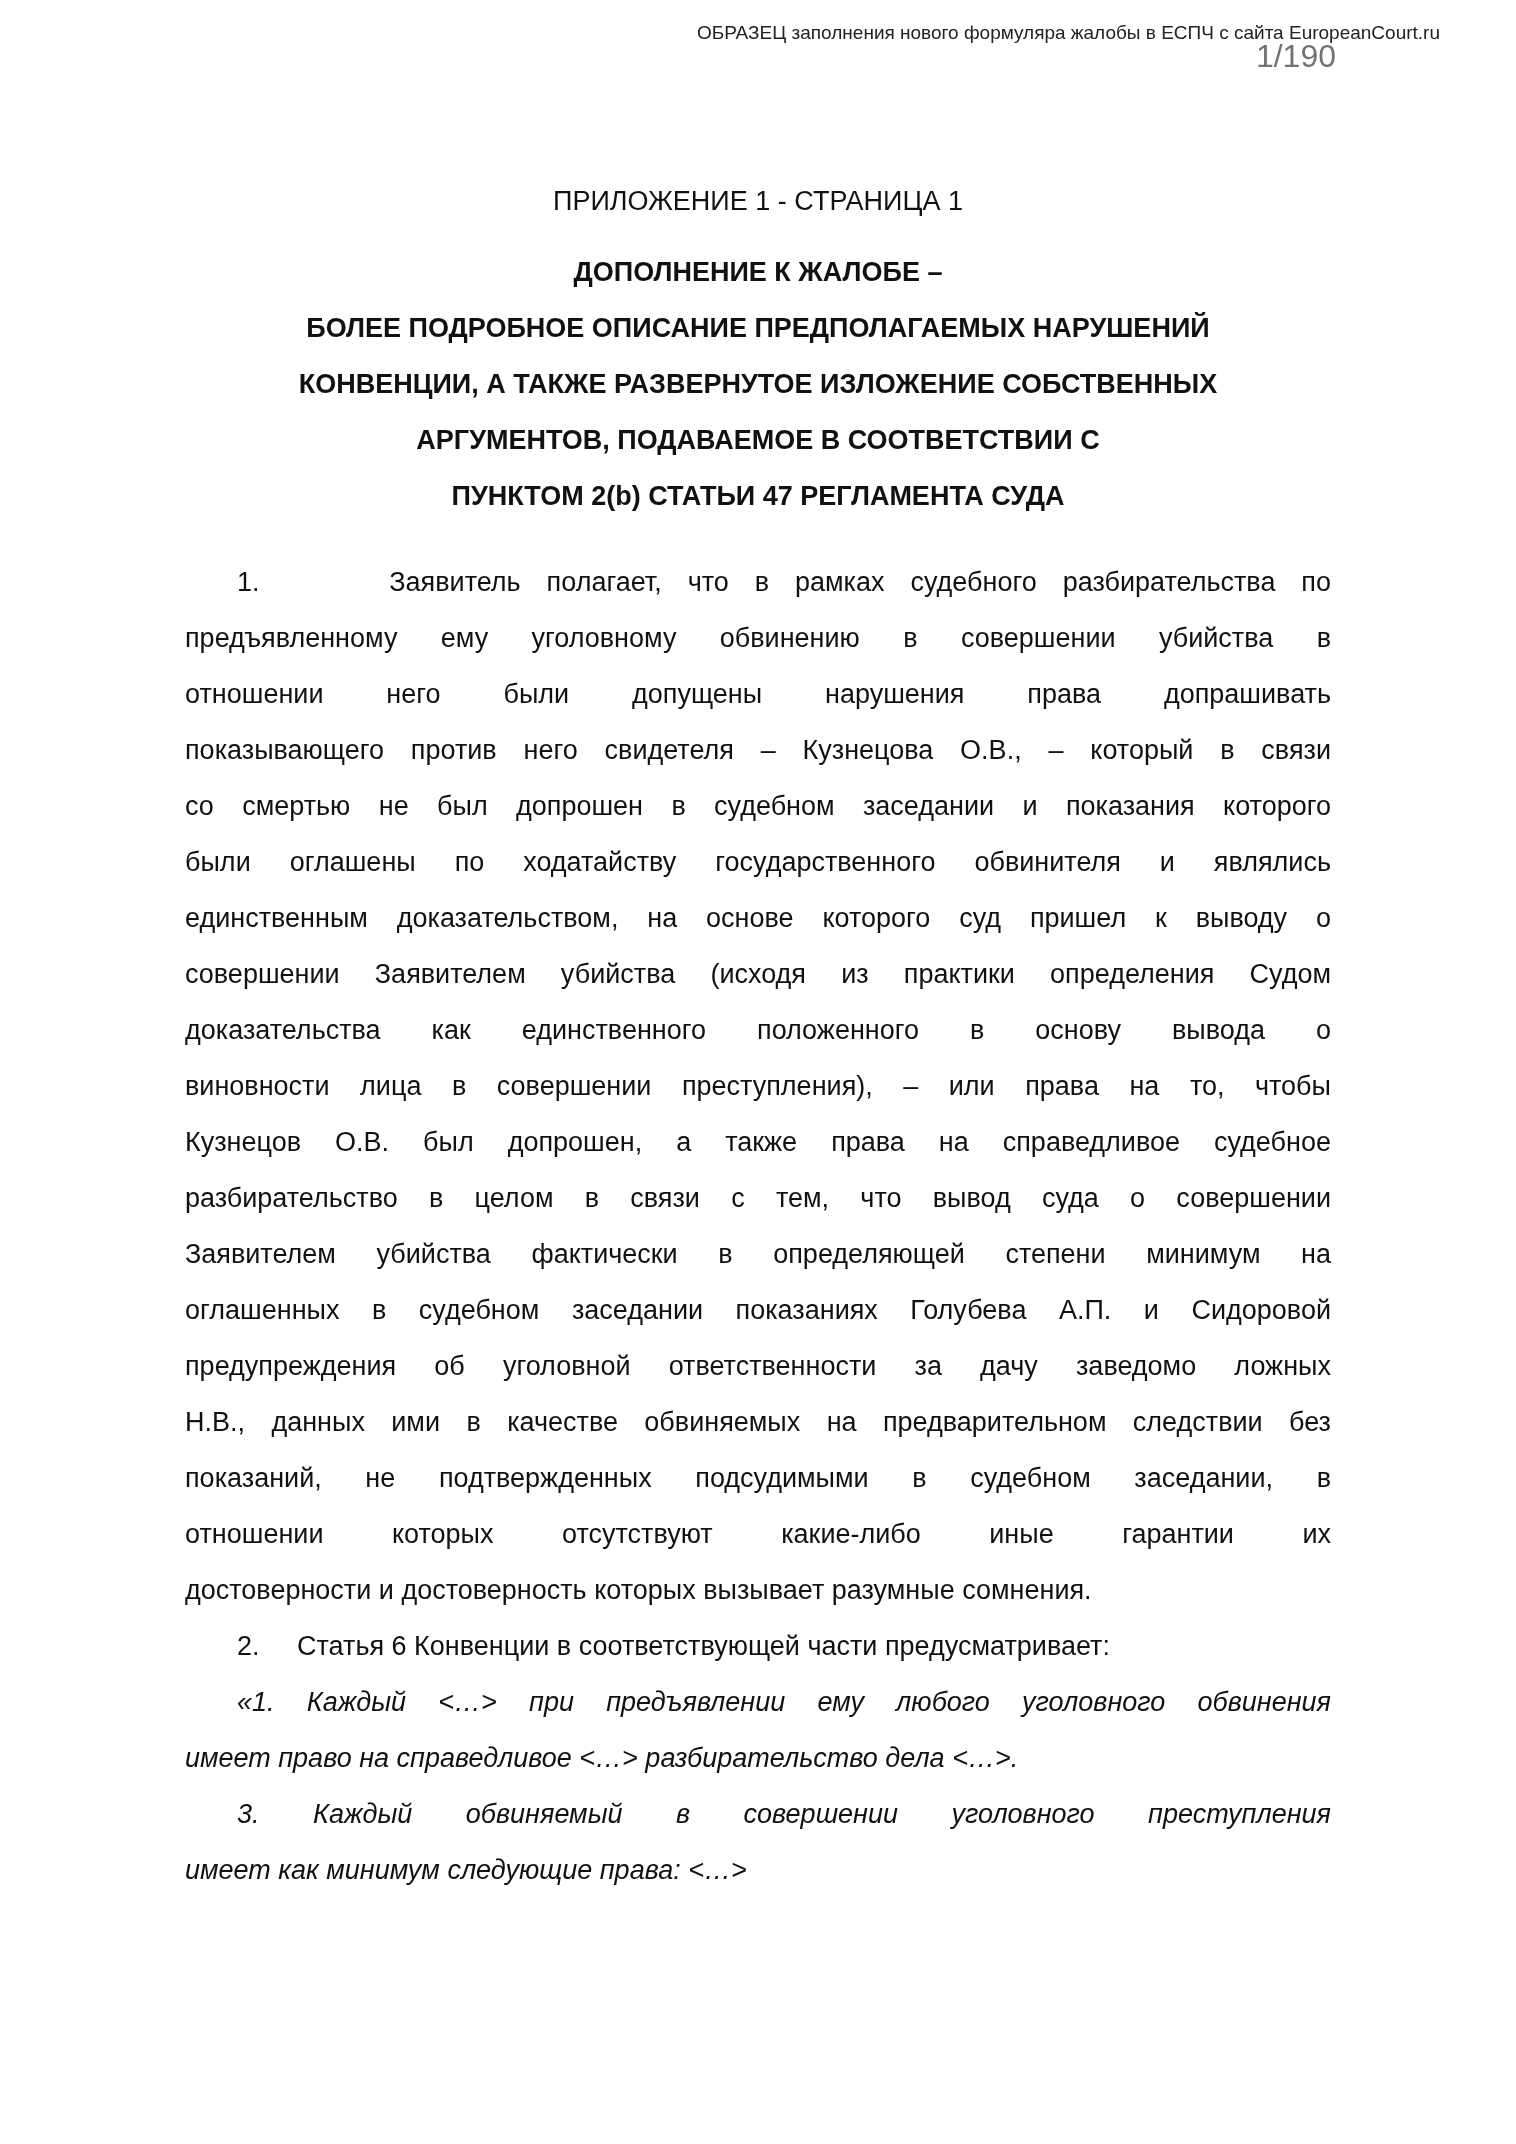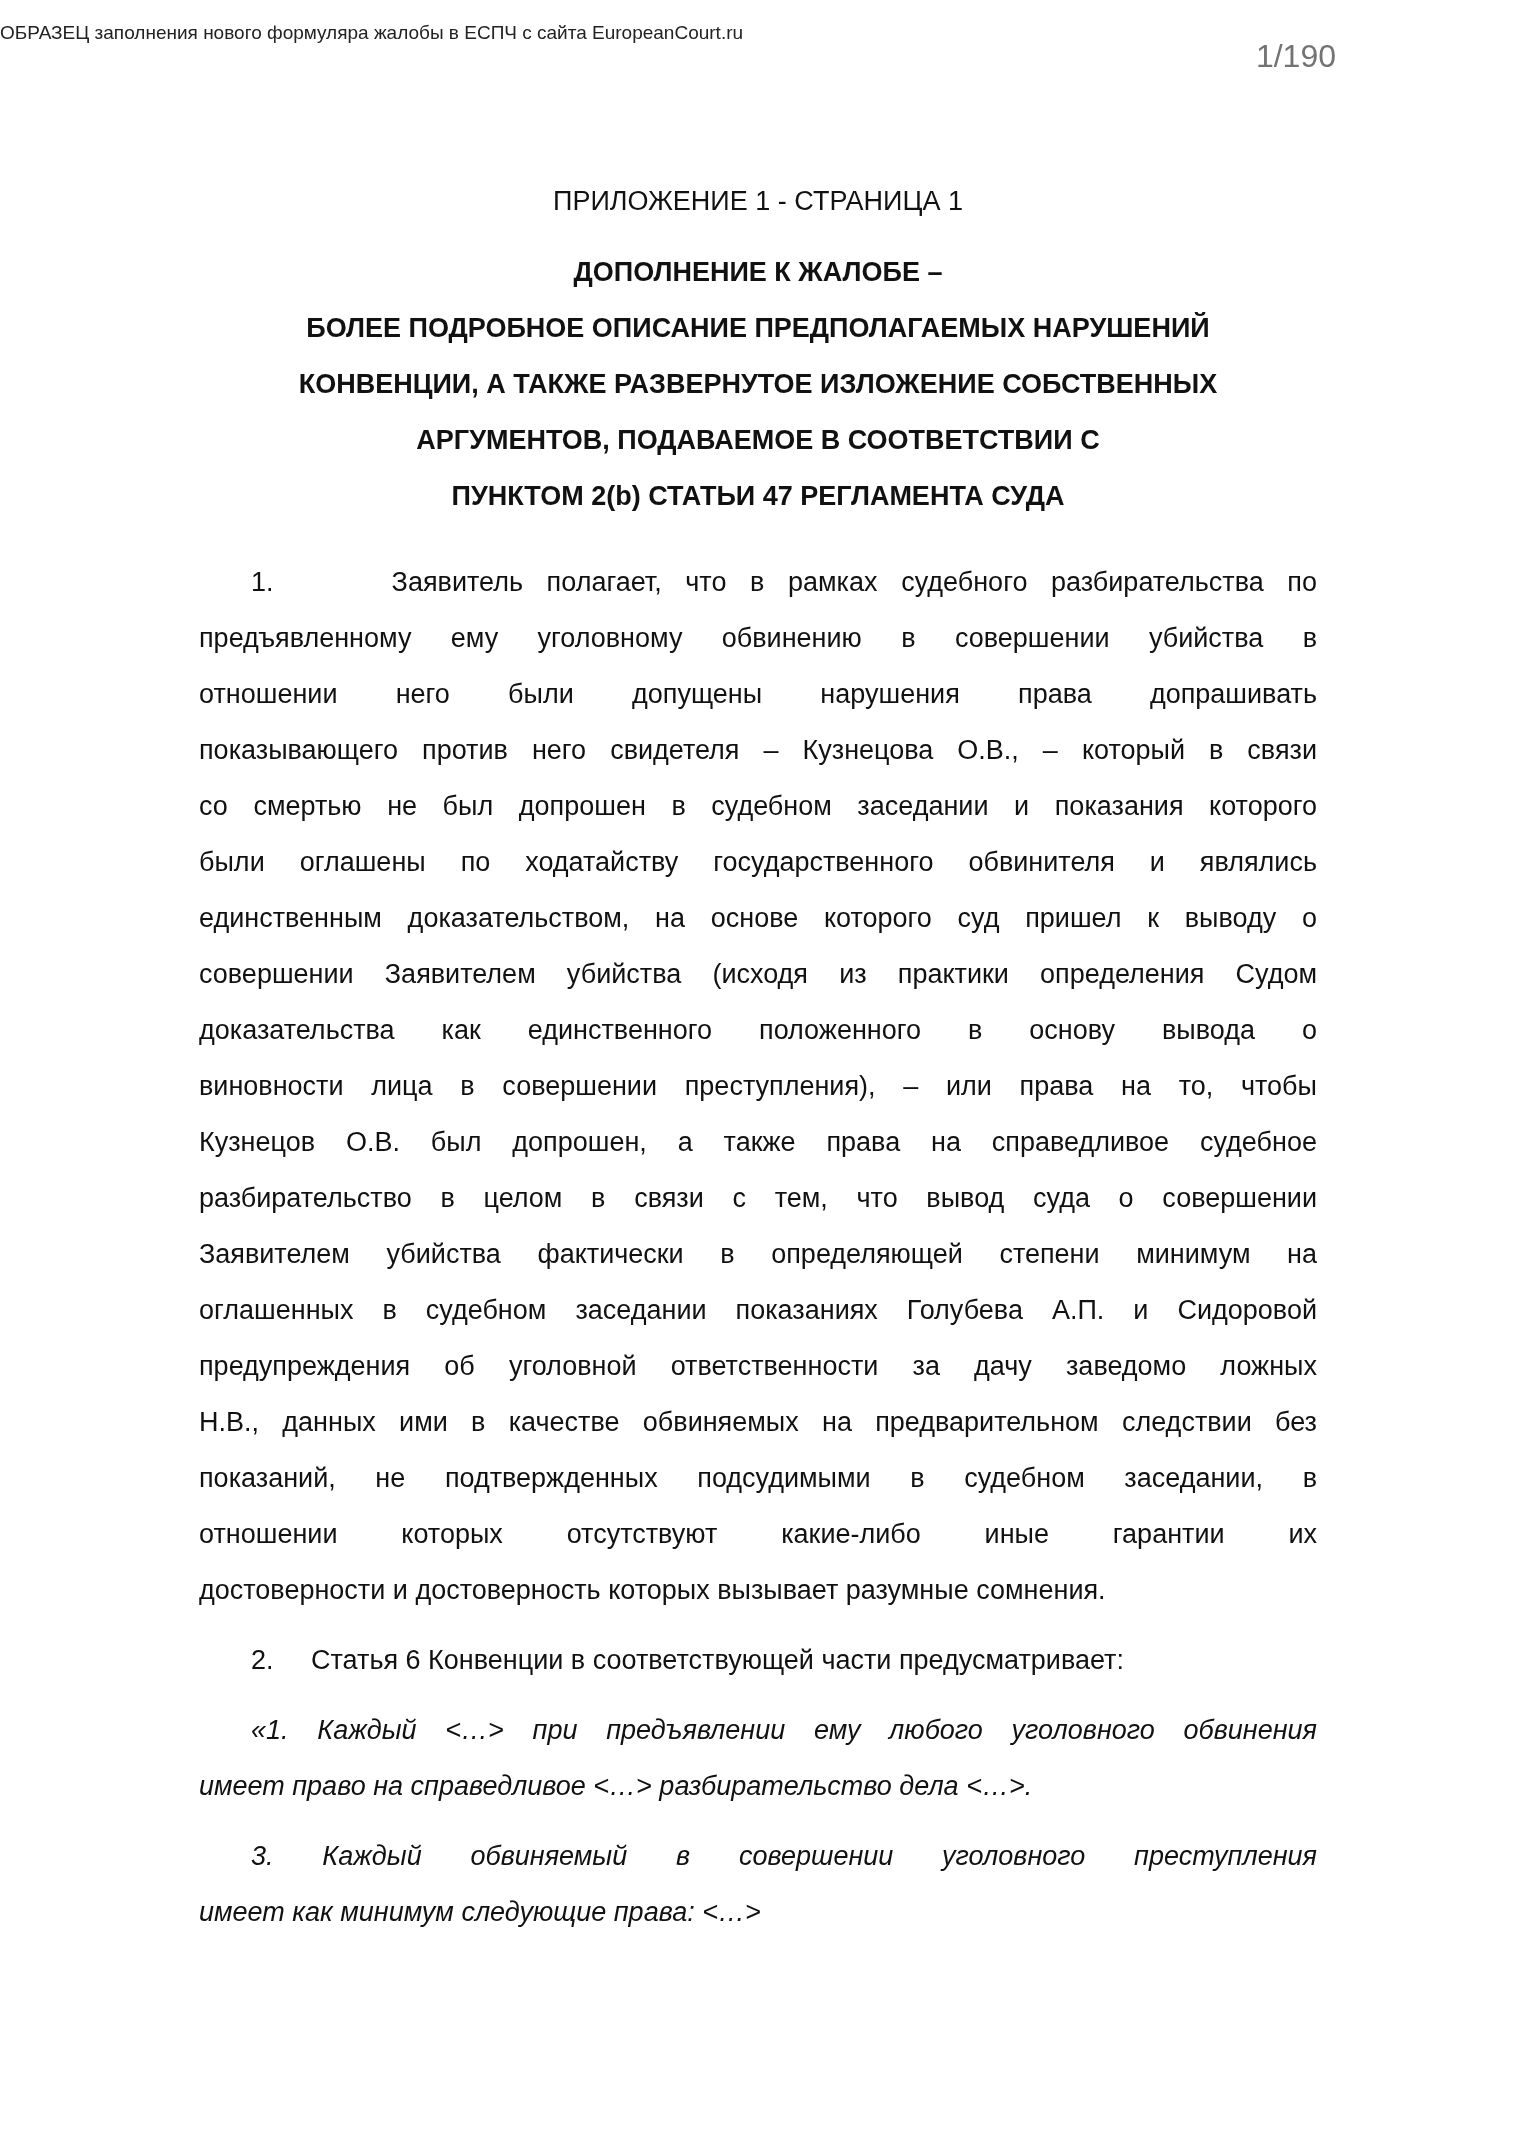--- a/index.html
+++ b/index.html
@@ -14,21 +14,21 @@
     background: #ffffff;
     color: #111111;
     font-family: "Liberation Sans", sans-serif;
     overflow: hidden;
   }
   .watermark {
     position: absolute;
     top: 22px;
     left: 0;
     width: 1440px;
-    text-align: left;
+    text-align: right;
     font-size: 19px;
     color: #222222;
     white-space: nowrap;
   }
   .page-number {
     position: absolute;
     top: 38px;
     right: 180px;
     font-size: 32px;
     color: #737373;
@@ -49,21 +49,21 @@
     font-weight: bold;
   }
   .headings .jline {
     text-align: center;
     text-align-last: center !important;
   }
   .body-text {
     margin-top: 30px;
   }
   .para {
-    margin: 14px;
+    margin: 0;
   }
   .para .jline {
     text-align: justify;
     text-align-last: justify;
   }
   .para .jline.jline-last {
     text-align-last: left;
   }
   .para .jline:first-child {
     text-indent: 52px;

